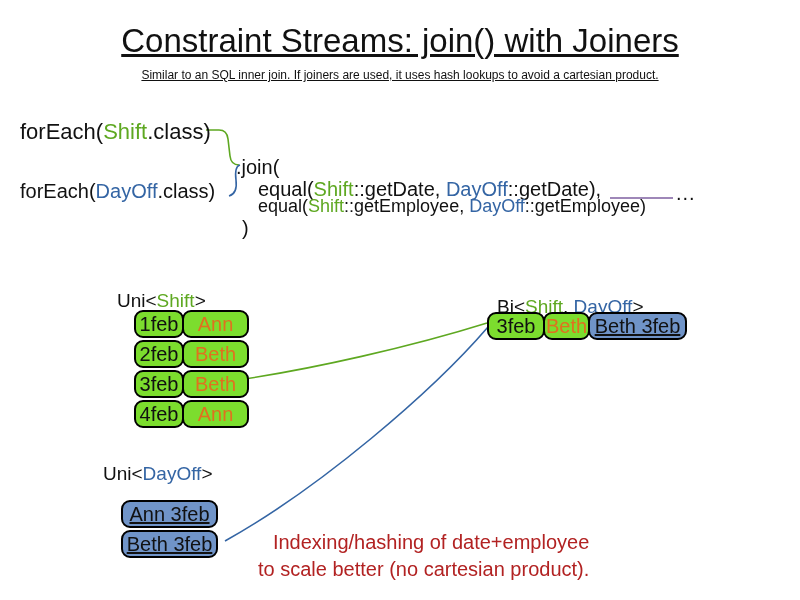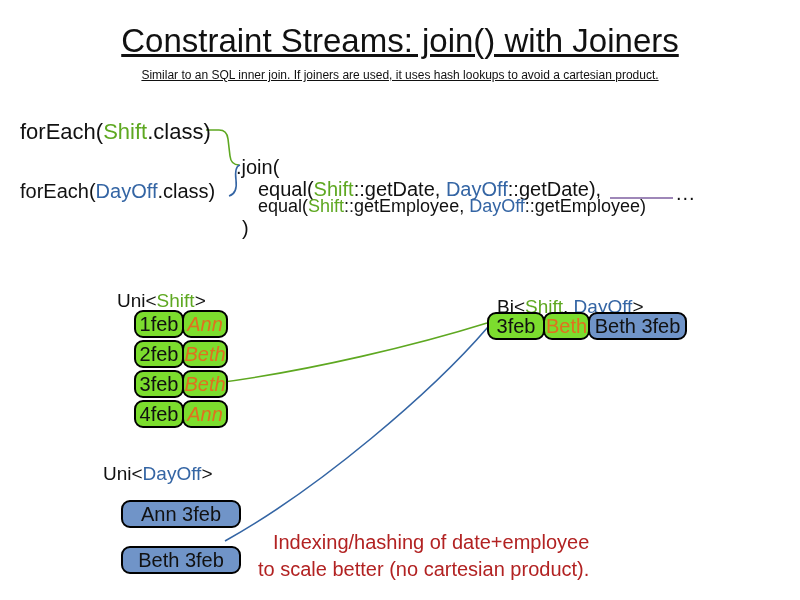--- a/index.html
+++ b/index.html
@@ -25,33 +25,33 @@
   .label { font-size:19px; }
   .lbl-uni-shift  { left:117px; top:290px; }
   .lbl-bi         { left:497px; top:276px;margin-top:20px; }
   .lbl-uni-dayoff { left:103px; top:463px; }
   .box {
     box-sizing:border-box; height:28px; border:2px solid #000; border-radius:9px;
     display:flex; align-items:center; justify-content:center;
     font-size:20px; line-height:1;
   }
   .green-box { background:var(--shift-box-green,#7cdd2e); }
-  .blue-box  { background:var(--dayoff-box-blue,#7094c8); }
+  .blue-box  { background:var(--dayoff-box-blue,#7094c8);text-decoration:underline; }
   .row { display:flex; }
   .row .box + .box { margin-left:-2px; }
   .shift-table { left:134px; top:310px; display:flex; flex-direction:column; }
   .shift-table .row { margin-bottom:2px; }
   .cell-date { width:50px; }
-  .cell-emp  { width:46px;font-style:italic; }
+  .cell-emp  { width:67px; }
   .bi-row { left:487px; top:312px; }
   .bi-date { width:58px; }
   .bi-emp  { width:47px; }
   .bi-dayoff { width:99px; }
   .dayoff-table { left:121px; top:500px; display:flex; flex-direction:column; }
-  .dayoff-table .box { width:120px; margin-bottom:18px; }
+  .dayoff-table .box { width:97px; margin-bottom:2px; }
   .note { left:258px; top:529px; font-size:20px; line-height:27px; color:var(--note-red-text,#b22222);text-align:right; }
   svg.overlay { position:absolute; left:0; top:0; pointer-events:none; }
   .stroke-green { stroke:var(--connector-green,#5ea821); }
   .stroke-blue  { stroke:var(--connector-blue,#3465a4); }
   .stroke-purple{ stroke:var(--joiner-purple-line,#7e5fa0); }
   svg .ln { fill:none; stroke-width:1.6; }
 </style>
 </head>
 <body>
 

